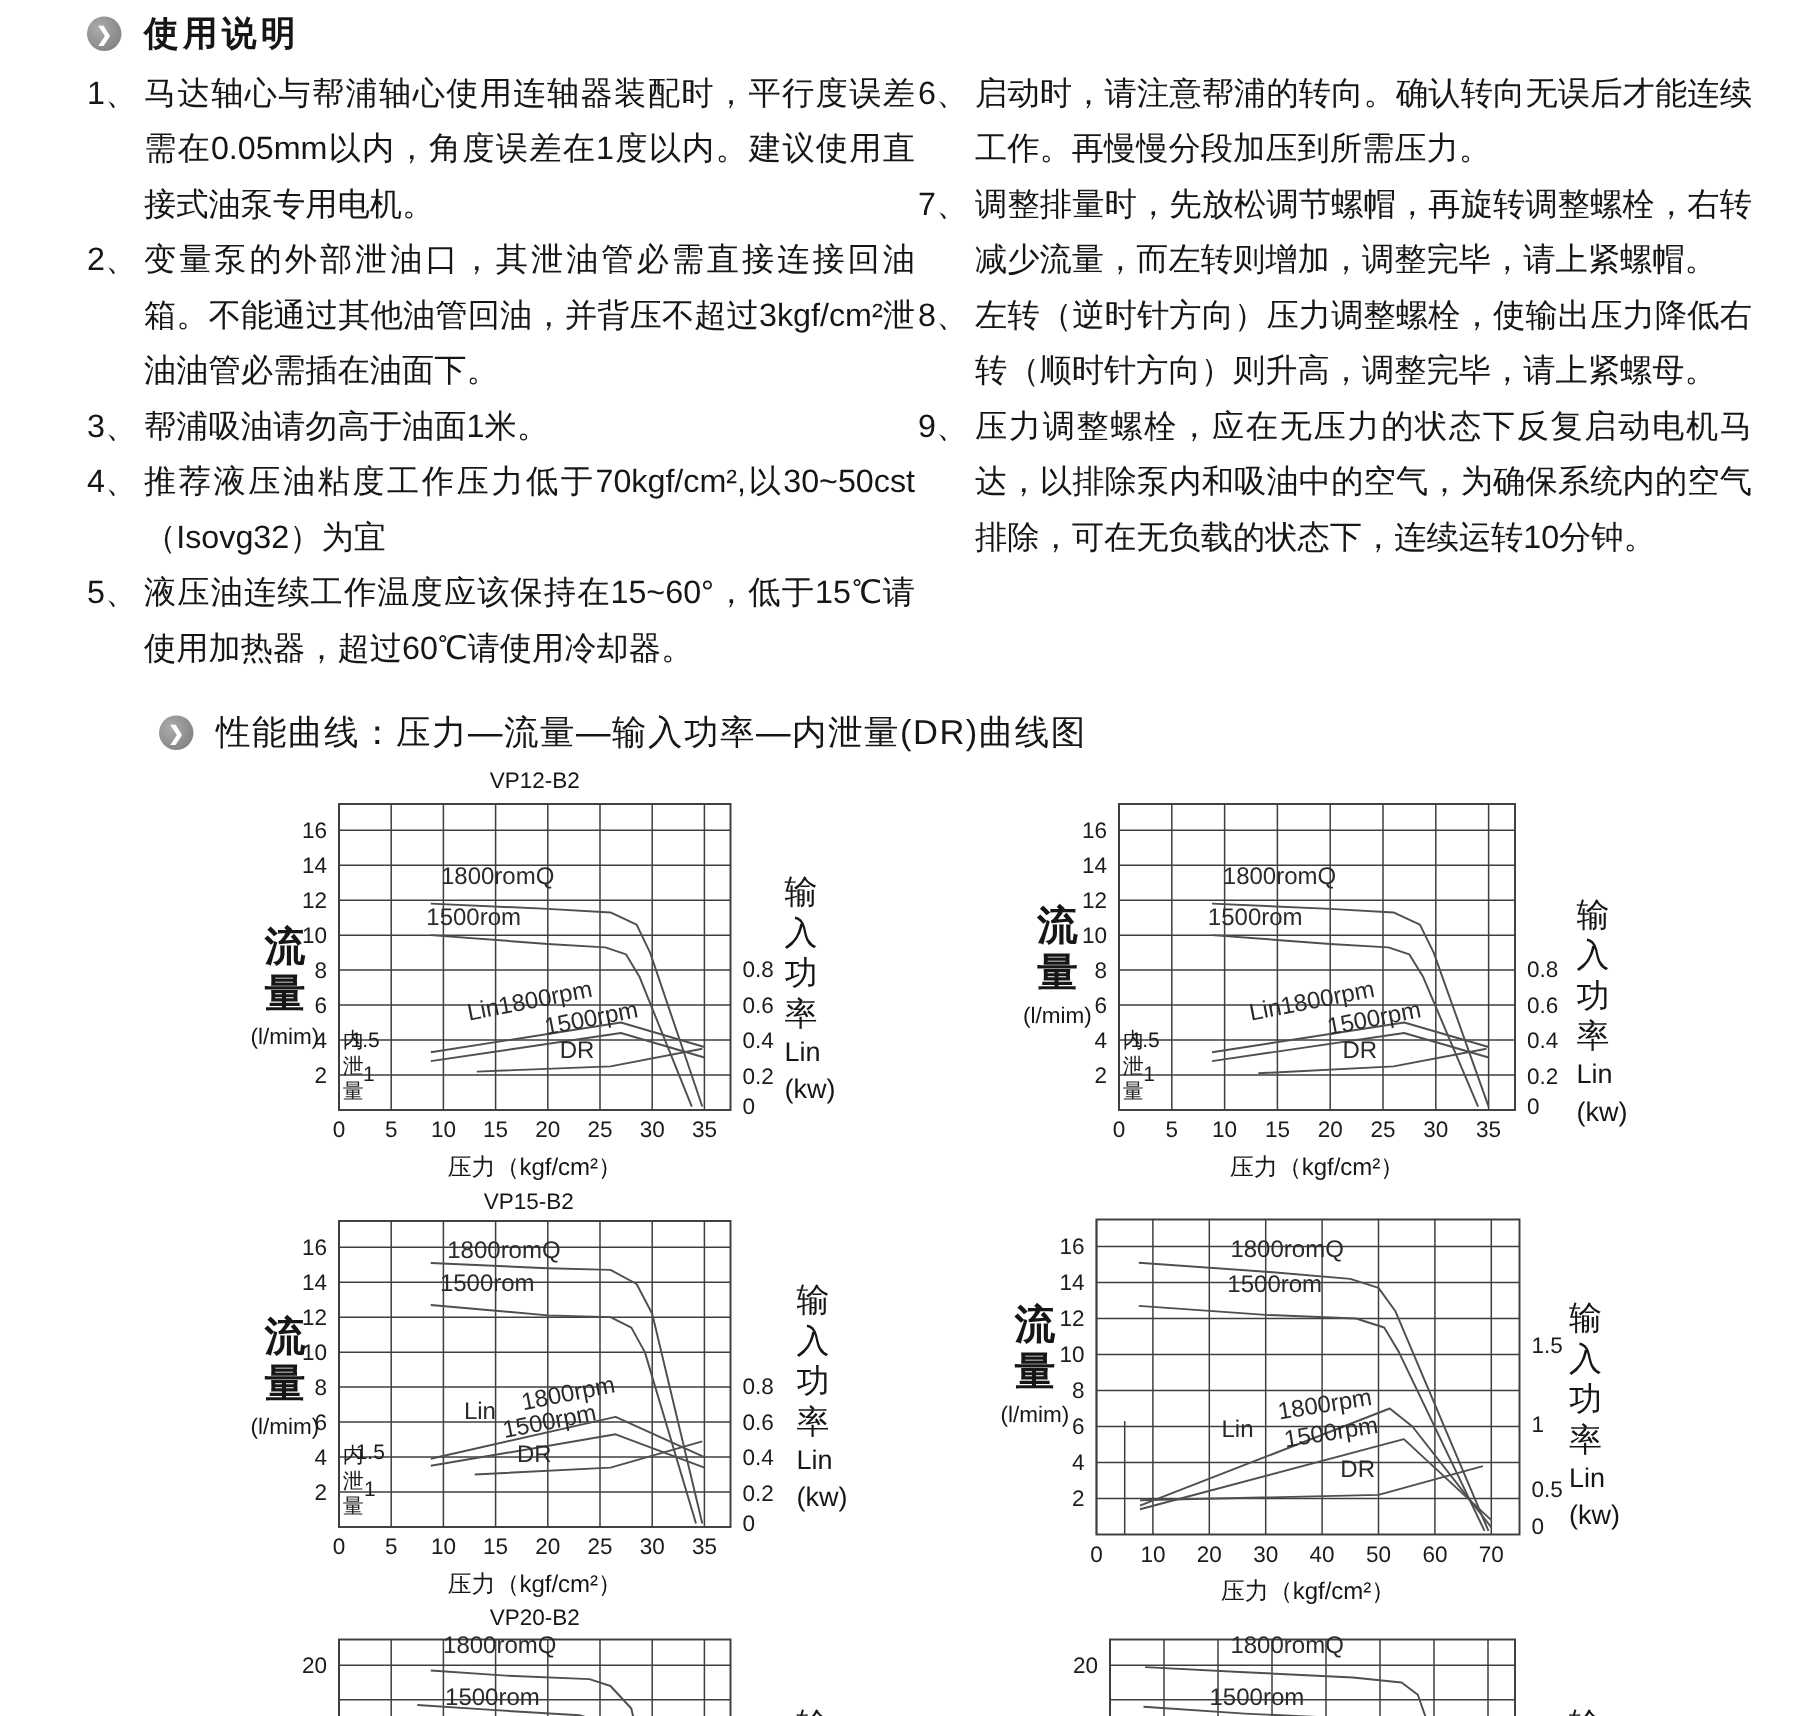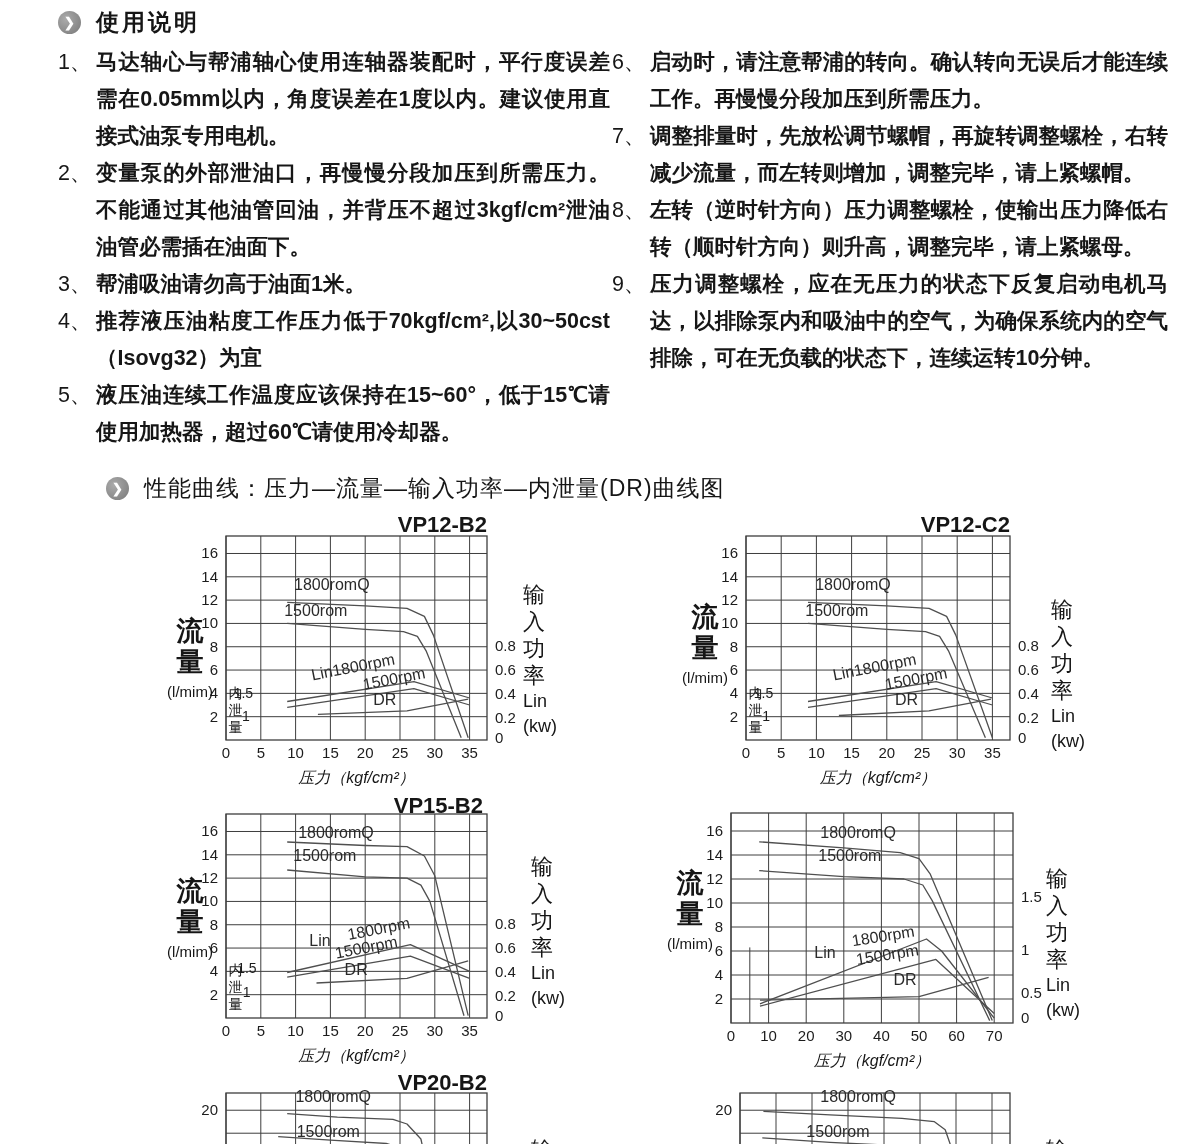--- a/index.html
+++ b/index.html
@@ -12,30 +12,30 @@
           background:radial-gradient(circle at 35% 35%, #ababab, #787878);
           color:#fff;display:flex;align-items:center;justify-content:center;
           font-size:13px;font-weight:700;}
   h1{font-size:23px;margin:0;font-weight:700;letter-spacing:3px;}
   h2{font-size:23px;margin:0;font-weight:400;letter-spacing:1px;}
   .col{position:absolute;top:44px;font-size:21.5px;line-height:37px;}
   .col.left{left:58px;width:552px;}
   .col.right{left:612px;width:556px;}
   .item{display:flex;}
   .num{flex:none;width:38px;}
-  .txt{flex:1;text-align:justify;font-weight:bold;}
+  .txt{flex:1;text-align:justify;}
   .chart{position:absolute;}
   .chart svg{position:absolute;left:0;top:0;}
-  .ctitle{position:absolute;font-size:22px;font-weight:700;text-align:right;}
+  .ctitle{position:absolute;font-size:15px;font-weight:400;text-align:center;}
   .ylab{position:absolute;width:64px;text-align:center;}
   .ybig{font-size:27px;font-weight:700;line-height:31px;}
   .yunit{font-size:15px;margin-top:5px;letter-spacing:0;}
   .rlab{position:absolute;font-size:22px;line-height:27px;font-weight:400;}
   .rlab .lat{font-size:18px;line-height:25px;}
-  .xlab{position:absolute;font-size:16px;text-align:center;font-style:italic;}
+  .xlab{position:absolute;font-size:16px;text-align:center;}
   .gl{stroke:#3e3e3e;stroke-width:1;}
   .bd{stroke:#3e3e3e;stroke-width:1.3;fill:none;}
   .cv{fill:none;stroke:#4f4f4f;stroke-width:1.3;stroke-linejoin:round;}
   .tk{font-size:15px;fill:#1c1c1c;}
   .tki{font-size:14px;fill:#1c1c1c;}
   .an{font-size:16px;fill:#2a2a2a;}
 </style>
 </head>
 <body>
 
@@ -46,21 +46,21 @@
     <h1>使用说明</h1>
   </div>
 
   <div class="col left" id="col-left">
       <div class="item">
         <span class="num">1、</span>
         <span class="txt">马达轴心与帮浦轴心使用连轴器装配时，平行度误差需在0.05mm以内，角度误差在1度以内。建议使用直接式油泵专用电机。</span>
       </div>
       <div class="item">
         <span class="num">2、</span>
-        <span class="txt">变量泵的外部泄油口，再慢慢分段加压到所需压力。不能通过其他油管回油，并背压不超过3kgf/cm²泄油油管必需插在油面下。</span>
+        <span class="txt">变量泵的外部泄油口，其泄油管必需直接连接回油箱。不能通过其他油管回油，并背压不超过3kgf/cm²泄油油管必需插在油面下。</span>
       </div>
       <div class="item">
         <span class="num">3、</span>
         <span class="txt">帮浦吸油请勿高于油面1米。</span>
       </div>
       <div class="item">
         <span class="num">4、</span>
         <span class="txt">推荐液压油粘度工作压力低于70kgf/cm²,以30~50cst（Isovg32）为宜</span>
       </div>
       <div class="item">
@@ -213,21 +213,20 @@
         <polyline points="168.0,113.4 246.8,119.3 285.5,121.6 299.6,126.3 308.8,141.4 345.4,227.7" class="cv"></polyline>
         <polyline points="168.0,191.5 296.1,171.7 352.4,188.0" class="cv"></polyline>
         <polyline points="168.0,197.4 296.1,178.7 352.4,195.0" class="cv"></polyline>
         <polyline points="198.9,205.5 289.0,200.9 351.0,189.2" class="cv"></polyline>
         <text x="213.00799999999998" y="79.62285714285714" class="an" text-anchor="middle">1800romQ</text>
         <text x="196.816" y="106.43428571428572" class="an" text-anchor="middle">1500rom</text>
         <text x="235.536" y="162.38857142857142" class="an" text-anchor="middle" transform="rotate(-11 235.536 162.38857142857142)">Lin1800rpm</text>
         <text x="277.072" y="174.04571428571427" class="an" text-anchor="middle" transform="rotate(-11 277.072 174.04571428571427)">1500rpm</text>
         <text x="266.512" y="195.02857142857144" class="an" text-anchor="middle">DR</text>
       </svg>
-      <div class="ctitle" style="left: 106px; top: 2px; width: 264px;">VP12-C2</div>
       <div class="ylab" style="left: 33px; top: 92px;">
         <div class="ybig">流</div>
         <div class="ybig">量</div>
         <div class="yunit">(l/mim)</div>
       </div>
       <div class="rlab" style="left: 411px; top: 86px;">
         <div>输</div>
         <div>入</div>
         <div>功</div>
         <div>率</div>

